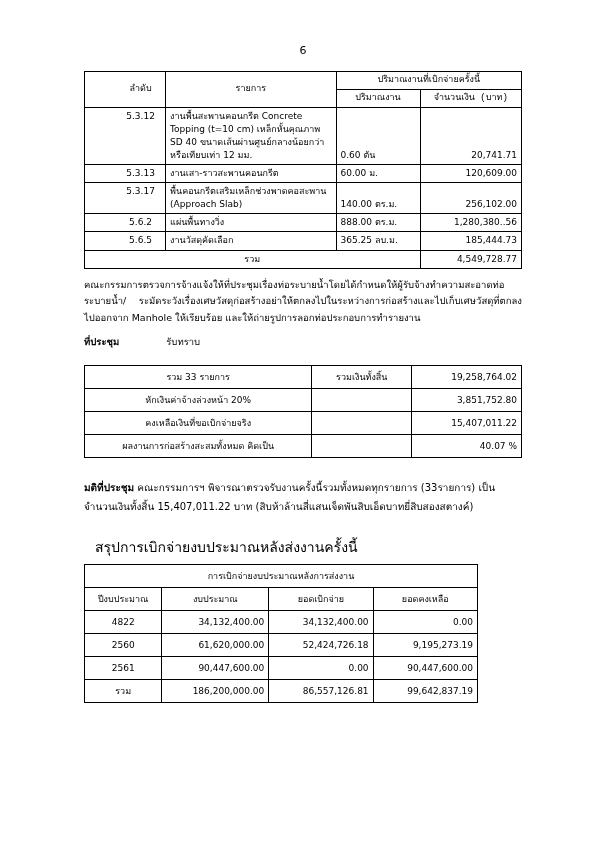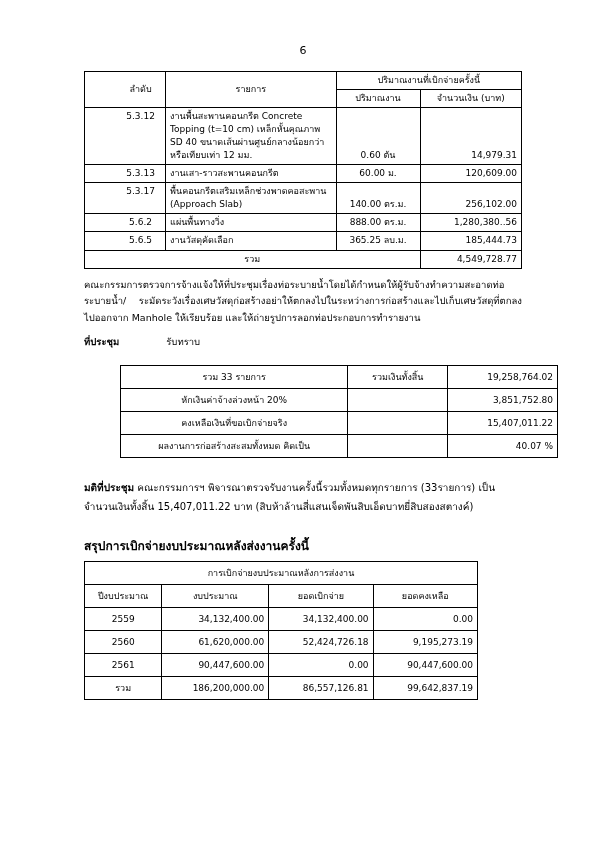--- a/index.html
+++ b/index.html
@@ -38,23 +38,23 @@
     border: 1px solid #000000;
     padding: 2px 4px;
     vertical-align: top;
     font-weight: normal;
   }
 
   
   .tbl-items { width: 438px; }
   .tbl-items .c-no   { width: 46px;  text-align: center; padding-left: 35px; }
   .tbl-items .c-desc { width: 196px; margin-left: 36px; }
-  .tbl-items .c-qty  { width: 92px;  text-align: center; }
+  .tbl-items .c-qty  { width: 92px;  text-align: left; }
   .tbl-items .c-amt  { width: 104px; text-align: right; }
-  .tbl-items thead td { text-align: center; vertical-align: middle; }
+  .tbl-items thead td { text-align: center; vertical-align: middle; font-family: Liberation Mono, monospace; }
   .hdr-group { text-align: center; }
   .row-total td { text-align: center; }
   .row-total .amt { text-align: right; }
 
   .para {
     font-size: 9.5px;
     line-height: 1.75;
     margin-top: 8px;
     text-align: justify;
     width: 438px;
@@ -64,42 +64,42 @@
     margin-top: 8px;
     width: 438px;
   }
   .meeting-line .lbl { font-weight: bold; }
   .meeting-line .val { display: inline-block; margin-left: 44px; }
 
   
   .tbl-summary {
     width: 438px;
     margin-top: 16px;
-    margin-left: 36px;
   }
   .tbl-summary td { height: 18px; vertical-align: middle; }
   .tbl-summary .c-lbl  { width: 236px; text-align: center; }
   .tbl-summary .c-mid  { width: 98px;  text-align: center; }
   .tbl-summary .c-val  { width: 104px; text-align: right; }
 
   .resolution {
     font-size: 10px;
     line-height: 1.9;
     margin-top: 20px;
     width: 438px;
     text-align: left;
   }
   .resolution .lbl { font-weight: bold; }
 
   .sub-title {
-    font-size: 12px;
-    font-weight: bold;
+    font-size: 14px;
+    font-weight: normal;
     margin-top: 20px;
     margin-bottom: 6px;
     width: 438px;
+    margin-left: 11px;
   }
 
   
   .tbl-budget { width: 394px; }
   .tbl-budget td { text-align: center; height: 18px; vertical-align: middle; }
   .tbl-budget .c-year { width: 82px; }
   .tbl-budget .c-num  { width: 118px; text-align: right; }
   .tbl-budget thead td { text-align: center; }
 </style>
 </head>
@@ -119,21 +119,21 @@
       <tr>
         <td class="c-qty" style="text-align:center">ปริมาณงาน</td>
         <td class="c-amt" style="text-align:center">จำนวนเงิน (บาท)</td>
       </tr>
     </thead>
     <tbody>
       <tr>
         <td class="c-no">5.3.12</td>
         <td class="c-desc">งานพื้นสะพานคอนกรีต Concrete Topping (t=10 cm) เหล็กหั้นคุณภาพ SD 40 ขนาดเส้นผ่านศูนย์กลางน้อยกว่าหรือเทียบเท่า 12 มม.</td>
         <td class="c-qty" style="vertical-align:bottom">0.60 ตัน</td>
-        <td class="c-amt" style="vertical-align:bottom">14,979.31</td>
+        <td class="c-amt" style="vertical-align:bottom">20,741.71</td>
       </tr>
       <tr>
         <td class="c-no">5.3.13</td>
         <td class="c-desc">งานเสา-ราวสะพานคอนกรีต</td>
         <td class="c-qty">60.00 ม.</td>
         <td class="c-amt">120,609.00</td>
       </tr>
       <tr>
         <td class="c-no">5.3.17</td>
         <td class="c-desc">พื้นคอนกรีตเสริมเหล็กช่วงพาดคอสะพาน (Approach Slab)</td>
@@ -205,21 +205,21 @@
       </tr>
       <tr>
         <td class="c-year">ปีงบประมาณ</td>
         <td class="c-num" style="text-align:center">งบประมาณ</td>
         <td class="c-num" style="text-align:center">ยอดเบิกจ่าย</td>
         <td class="c-num" style="text-align:center">ยอดคงเหลือ</td>
       </tr>
     </thead>
     <tbody>
       <tr>
-        <td class="c-year">2559</td>
+        <td class="c-year">4822</td>
         <td class="c-num">34,132,400.00</td>
         <td class="c-num">34,132,400.00</td>
         <td class="c-num">0.00</td>
       </tr>
       <tr>
         <td class="c-year">2560</td>
         <td class="c-num">61,620,000.00</td>
         <td class="c-num">52,424,726.18</td>
         <td class="c-num">9,195,273.19</td>
       </tr>

